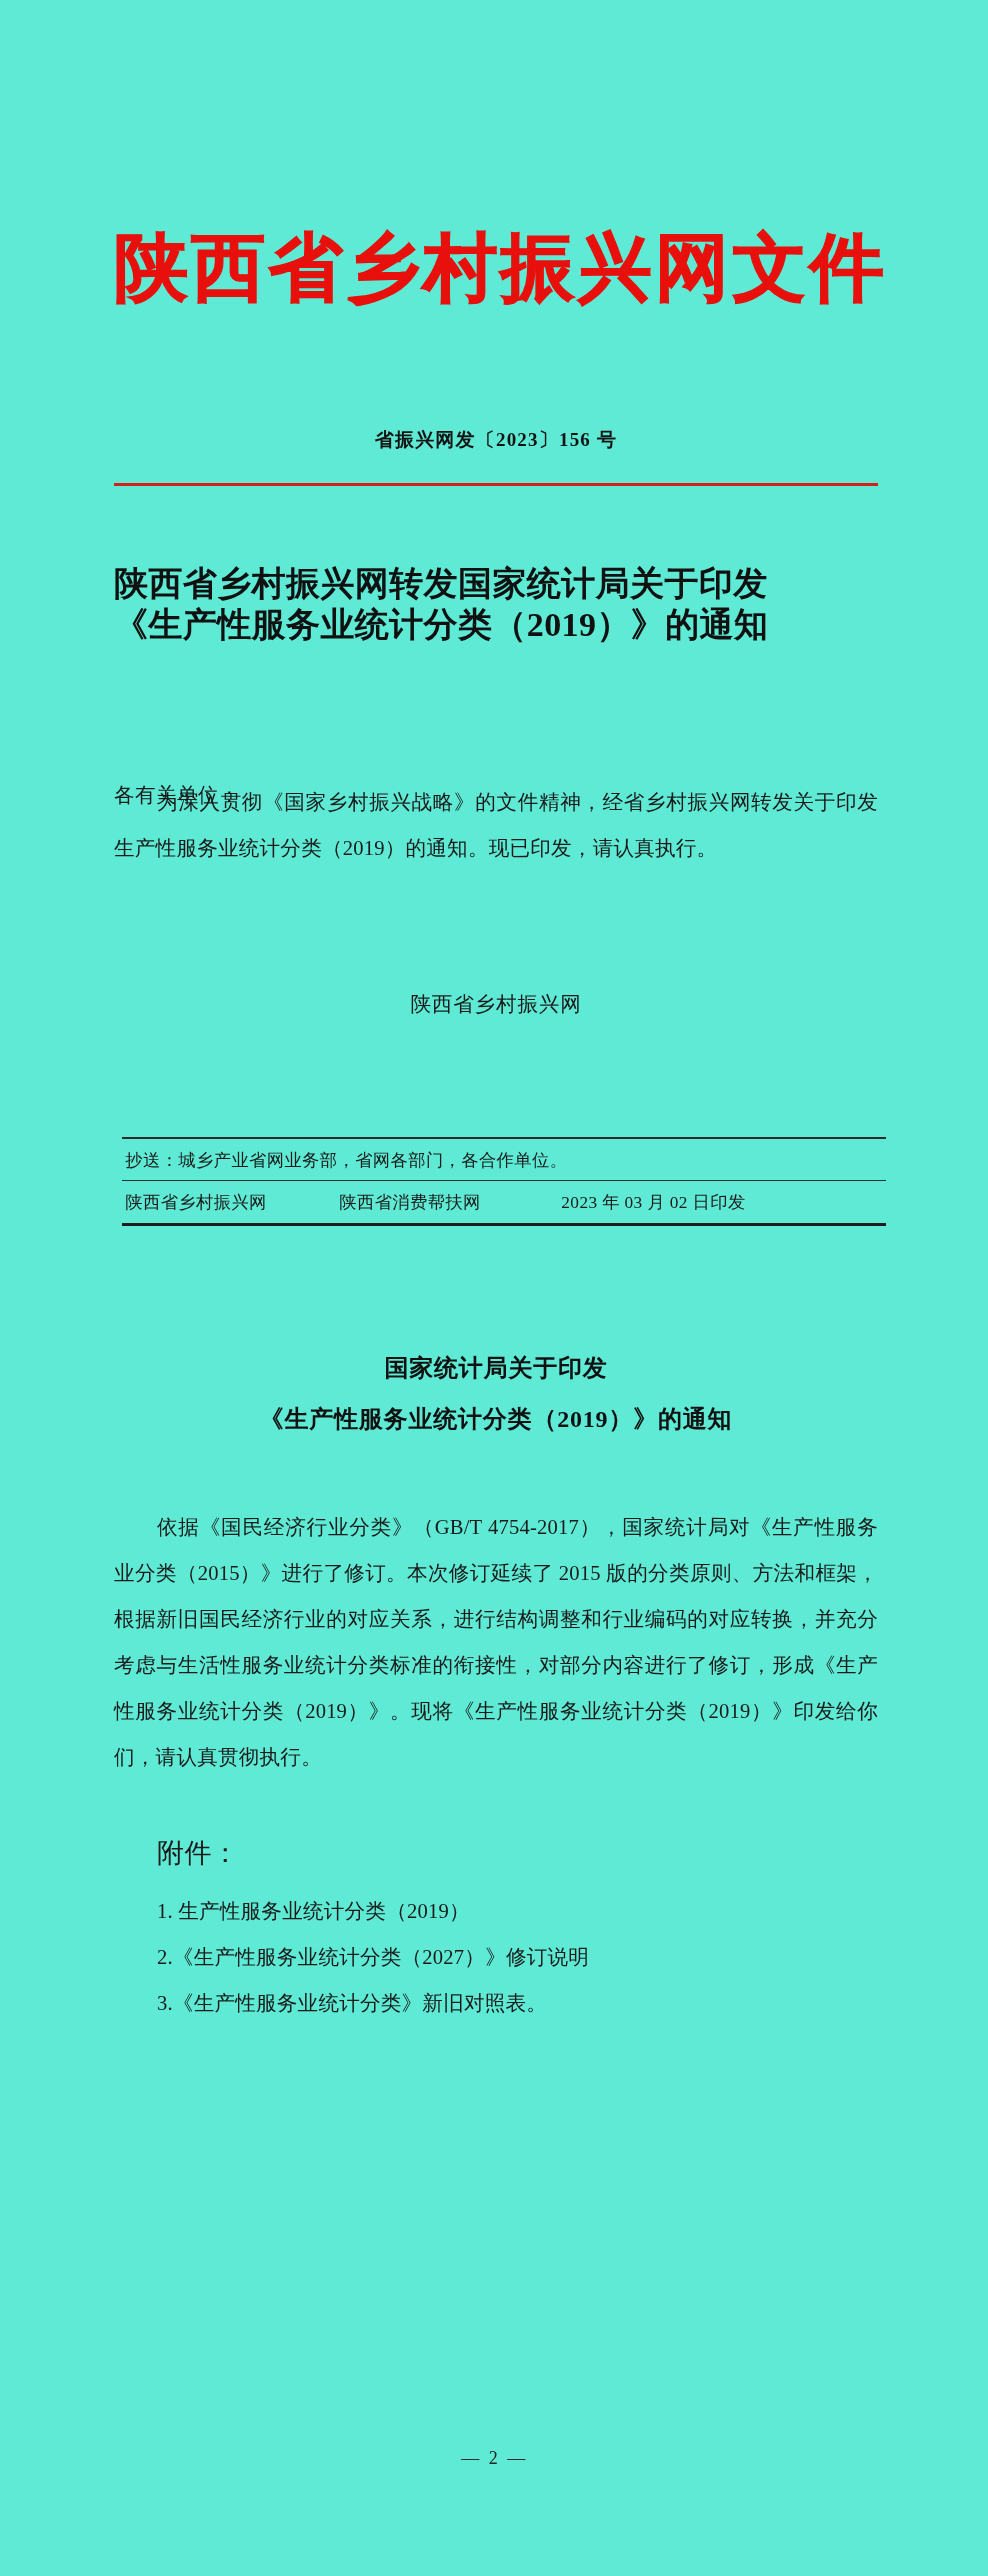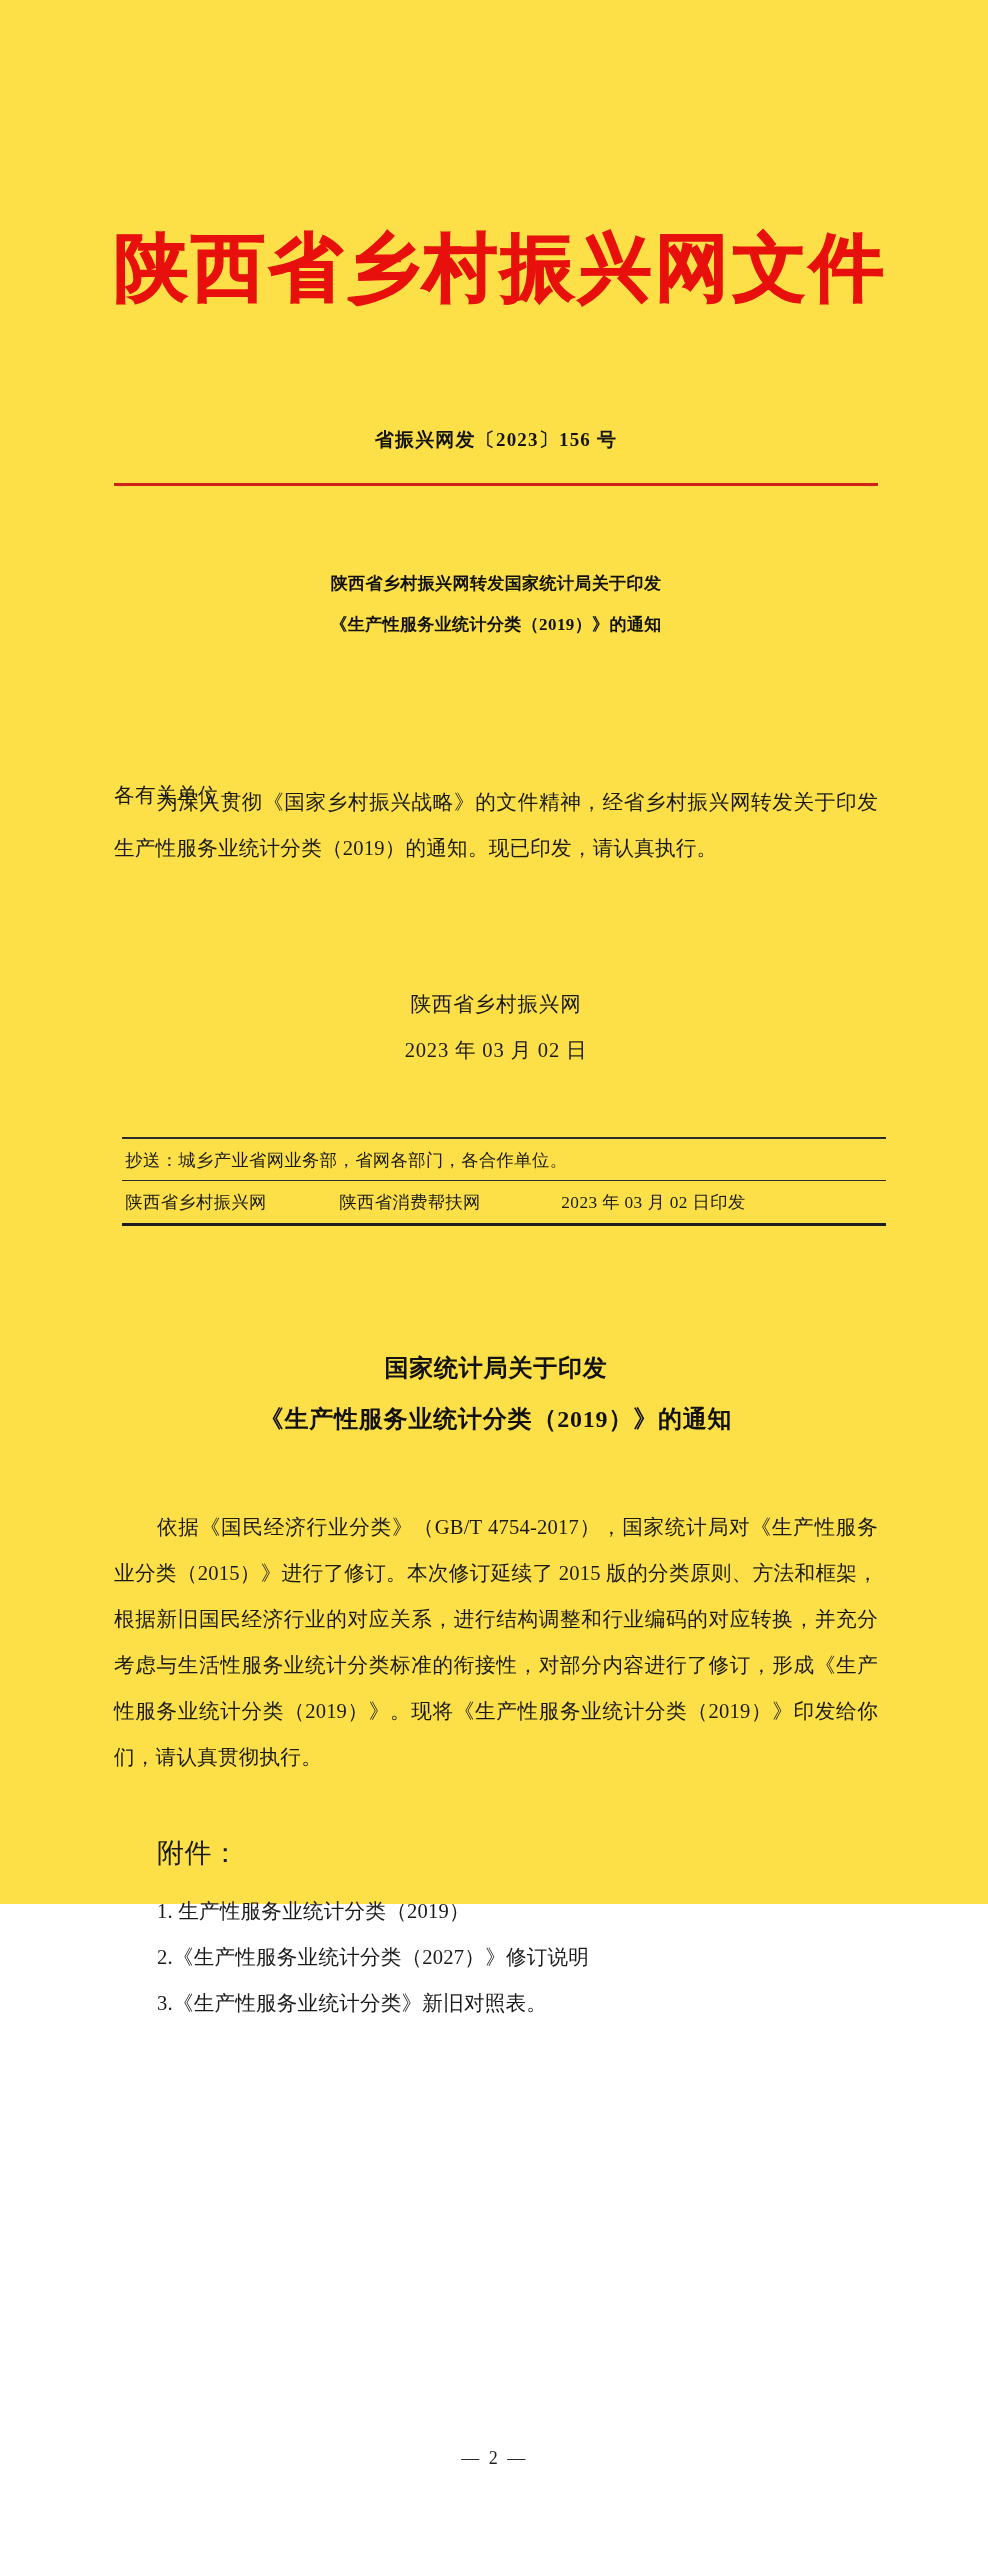--- a/index.html
+++ b/index.html
@@ -14,22 +14,22 @@
     font-family: "Liberation Serif", "DejaVu Serif", serif;
     color: #1a1a1a;
     overflow: hidden;
   }
 
   .page {
     position: absolute;
     left: 0;
     top: 0;
     width: 989px;
-    height: 1904px;
-    background: #fde047;
+    height: 2576px;
+    background: #5eead4;
   }
 
   .sheet {
     position: absolute;
     left: 114px;
     top: 0;
     width: 764px;
   }
 
   
@@ -71,22 +71,21 @@
     height: 3.3px;
     background: #d2211a;
   }
 
   
   .notice-heading {
     position: absolute;
     left: 0;
     top: 563px;
     width: 764px;
-    text-align: center;
-    font-size: 17px;
+    font-size: 34px;
     font-weight: bold;
     line-height: 41px;
     letter-spacing: 0.4px;
     color: #111;
   }
   .notice-heading div { white-space: nowrap; }
 
   .salutation {
     position: absolute;
     left: 0px;
@@ -224,21 +223,20 @@
       <div>陕西省乡村振兴网转发国家统计局关于印发</div>
       <div>《生产性服务业统计分类（2019）》的通知</div>
     </div>
 
     <div class="salutation">各有关单位：</div>
 
     <div class="body-p indent2" style="top:779px;">为深入贯彻《国家乡村振兴战略》的文件精神，经省乡村振兴网转发关于印发生产性服务业统计分类（2019）的通知。现已印发，请认真执行。</div>
 
     <div class="signer">
       <div>陕西省乡村振兴网</div>
-      <div class="line2">2023 年 03 月 02 日</div>
     </div>
 
     <div class="footer-block">
       <div class="rule-thin"></div>
       <div class="cc-row">抄送：城乡产业省网业务部，省网各部门，各合作单位。</div>
       <div class="rule-thin"></div>
       <div class="issuer-row">
         <span class="c1">陕西省乡村振兴网</span>
         <span class="c2">陕西省消费帮扶网</span>
         <span class="c3">2023 年 03 月 02 日印发</span>

